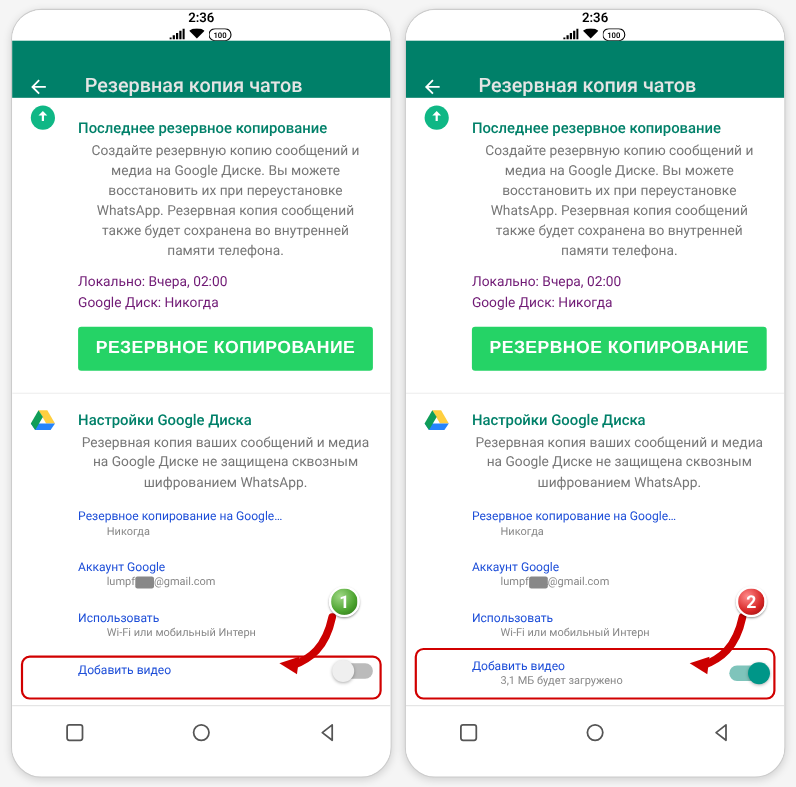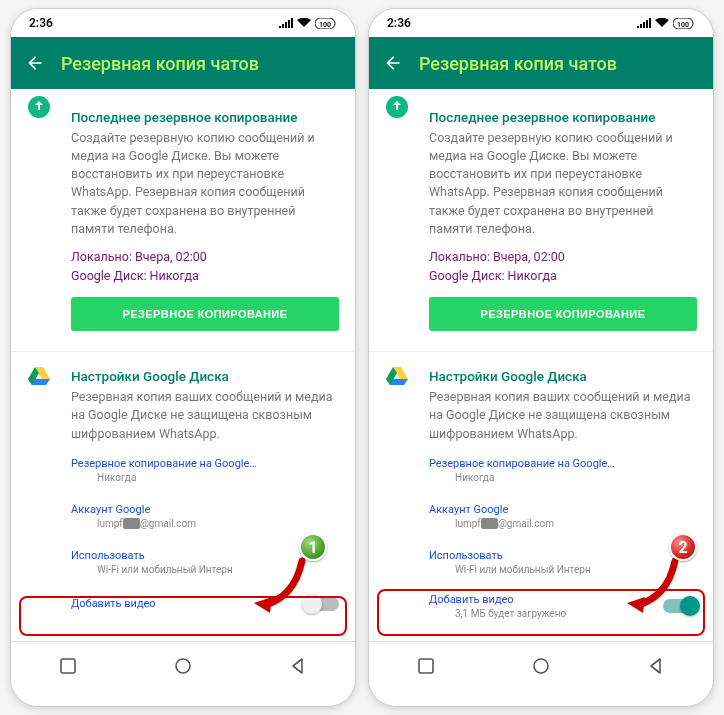--- a/index.html
+++ b/index.html
@@ -26,31 +26,32 @@
   .statusbar {
     height: 28px;
     background: #fff;
     display: flex;
     align-items: center;
     justify-content: space-between;
     padding: 0 18px;
     font-size: 12px;
     font-weight: 600;
     color: #000;
-  }
-  .status-icons { display: flex; gap: 4px; align-items: center; }
+    flex-direction: column;
+  }
+  .status-icons { display: flex; gap: 4px; }
   .status-icons svg { display: block; }
   .appbar {
     background: #008069;
-    color: #bef264;
+    color: #e5e5e5;
     height: 52px;
     display: flex;
-    align-items: center;
+    align-items: flex-end;
     padding: 0 14px;
-    gap: 16px;
+    gap: 32px;
   }
   .appbar .title { font-size: 18px; font-weight: 500; }
   .back-arrow { width: 20px; height: 20px; cursor: pointer; }
   .content {
     height: 552px;
     overflow: hidden;
     background: #fff;
     position: relative;
   }
   .section { padding: 10px 16px 8px 60px; position: relative; }
@@ -66,29 +67,30 @@
     color: #008069;
     font-size: 13.5px;
     font-weight: 500;
     margin-bottom: 4px;
   }
   .section-desc {
     color: #777;
     font-size: 12.5px;
     line-height: 1.45;
     margin-bottom: 10px;
+    text-align: center;
   }
   .kv { color: #701a75; font-size: 12.5px; line-height: 1.5; }
   .big-btn {
     margin-top: 12px;
     background: #25d366;
     color: #fff;
     border: none;
     border-radius: 3px;
-    font-size: 11px;
+    font-size: 16px;
     font-weight: 600;
     letter-spacing: 0.4px;
     padding: 11px 16px;
     cursor: pointer;
     width: 100%;
     text-align: center;
   }
   .divider { height: 1px; background: #eee; margin: 6px 0; }
   .item { padding: 10px 16px 10px 60px; position: relative; cursor: pointer; }
   .item-title { color: #1d4ed8; font-size: 11px; margin-bottom: 2px; }

